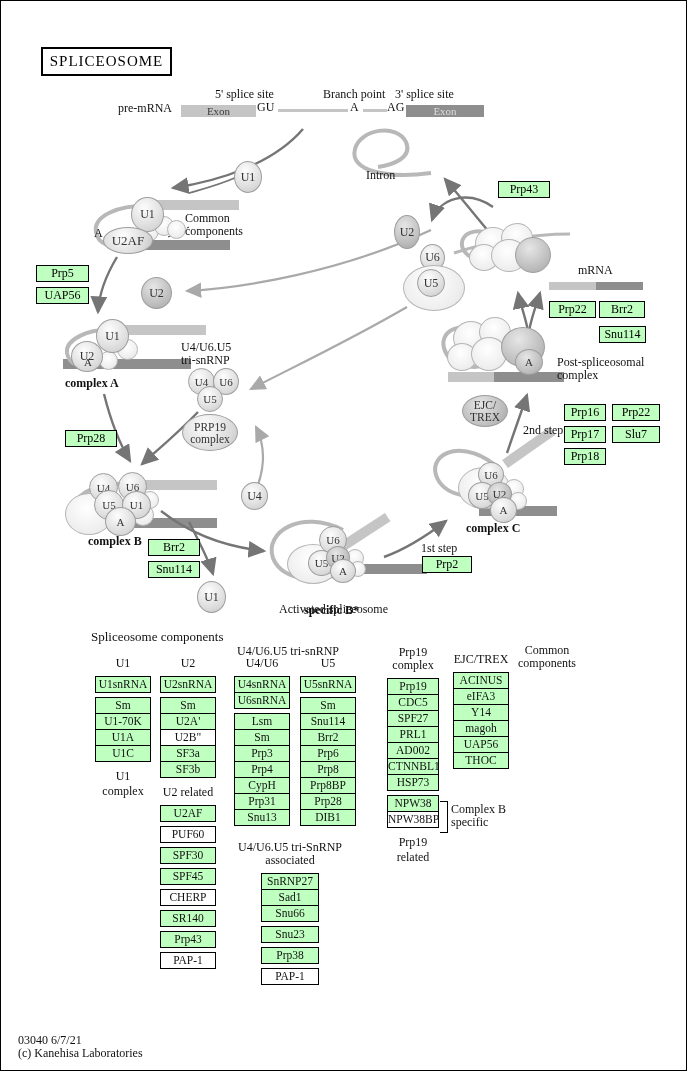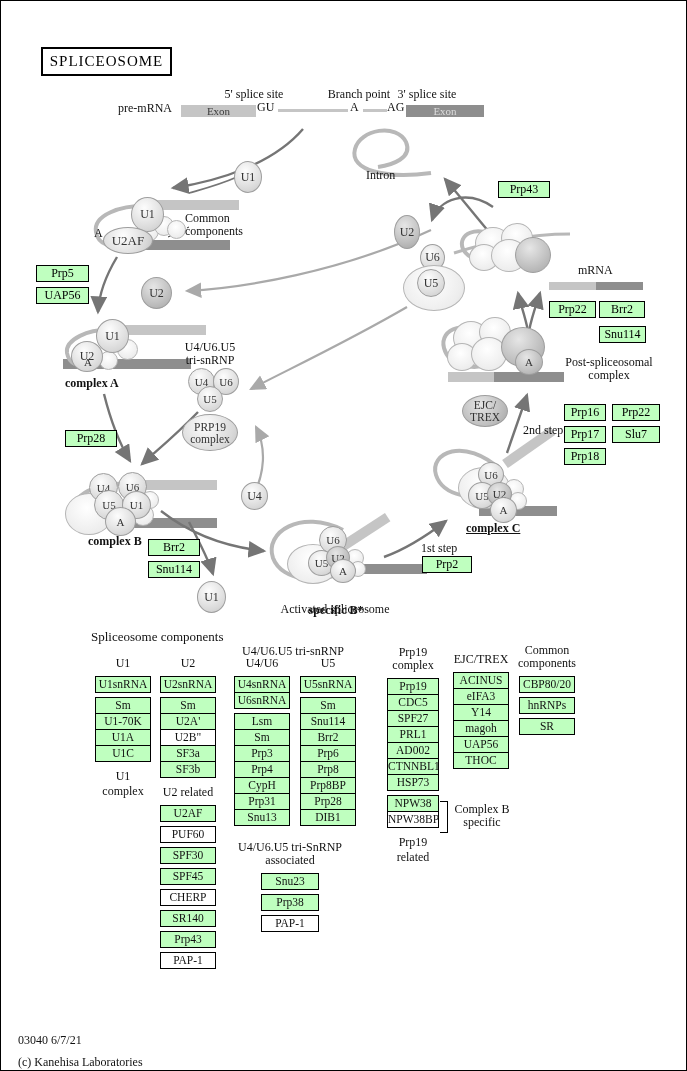--- a/index.html
+++ b/index.html
@@ -1,19 +1,19 @@
 <!DOCTYPE html>
 <html><head>
 <meta charset="utf-8">
 <style>
   html,body{margin:0;padding:0;background:#fff;}
   #canvas{position:relative;width:687px;height:1071px;background:#fff;border:1px solid #000;
           box-sizing:border-box;font-family:"Liberation Serif",serif;overflow:hidden;}
   .t{position:absolute;font:12px "Liberation Serif",serif;color:#111;white-space:pre-line;line-height:13px;}
-  .tc{text-align:center;}
+  .tc{}
   .tb{font-weight:bold;}
   .bar{position:absolute;height:10px;}
   .bar.light{background:#c5c5c5;}
   .bar.dark{background:#8e8e8e;}
   .gbox{position:absolute;height:17px;background:#bfffbf;border:1px solid #000;text-align:center;
         font:12px "Liberation Serif",serif;line-height:15px;box-sizing:border-box;overflow:hidden;}
   .circ{position:absolute;border-radius:50%;border:1px solid #9e9e9e;box-sizing:border-box;
         background:radial-gradient(circle at 40% 30%, #fdfdfd, #d8d8d8 72%, #c2c2c2);
         display:flex;align-items:center;justify-content:center;
         font:12px "Liberation Serif",serif;color:#333;text-align:center;white-space:pre-line;}
@@ -169,21 +169,21 @@
   <div class="t tb tc" style="left:303px;top:603px;width:64px;">specific B*</div>
   <div class="t" style="left:420px;top:541px;">1st step</div>
 
   <div class="circ blob" style="left:457px;top:466px;width:52px;height:42px;"></div>
   <div class="circ blob" style="left:503px;top:478px;width:20px;height:20px;"></div>
   <div class="circ blob" style="left:508px;top:491px;width:18px;height:18px;"></div>
   <div class="circ sm" style="left:477px;top:461px;width:26px;height:25px;">U6</div>
   <div class="circ sm" style="left:467px;top:481px;width:28px;height:27px;">U5</div>
   <div class="circ sm dark" style="left:486px;top:481px;width:25px;height:24px;">U2</div>
   <div class="circ sm" style="left:489px;top:496px;width:27px;height:26px;">A</div>
-  <div class="t tb" style="left:465px;top:521px;text-decoration:underline;">complex C</div>
+  <div class="t tb" style="left:465px;top:521px;">complex C</div>
   <div class="t" style="left:522px;top:423px;">2nd step</div>
   <div class="circ dark" style="left:461px;top:394px;width:46px;height:32px;font-size:11.5px;line-height:12px;">EJC/
 TREX</div>
 
   <div class="circ blob" style="left:452px;top:320px;width:36px;height:34px;"></div>
   <div class="circ blob" style="left:478px;top:316px;width:32px;height:30px;"></div>
   <div class="circ blob" style="left:446px;top:342px;width:30px;height:28px;"></div>
   <div class="circ blob" style="left:470px;top:336px;width:36px;height:34px;"></div>
   <div class="circ dark" style="left:500px;top:326px;width:44px;height:40px;"></div>
   <div class="circ sm dark" style="left:514px;top:348px;width:28px;height:26px;">A</div>
@@ -286,20 +286,25 @@
         <div class="tbox">Prp6</div>
         <div class="tbox">Prp8</div>
         <div class="tbox">Prp8BP</div>
         <div class="tbox">Prp28</div>
         <div class="tbox">DIB1</div>
       </div>
     </div>
   <div class="tcol narrowboxes" style="left:231px;top:840px;width:116px;">
       <div class="col-header">U4/U6.U5 tri-SnRNP
 associated</div>
+      <div class="sec">
+        <div class="tbox">SnRNP27</div>
+        <div class="tbox">Sad1</div>
+        <div class="tbox">Snu66</div>
+      </div>
       <div class="sec spaced">
         <div class="tbox">Snu23</div>
         <div class="tbox">Prp38</div>
         <div class="tbox off">PAP-1</div>
       </div>
     </div>
   <div class="tcol" style="left:386px;top:645px;width:52px;">
       <div class="col-header">Prp19
 complex</div>
       <div class="sec">
@@ -324,27 +329,22 @@
         <div class="tbox">eIFA3</div>
         <div class="tbox">Y14</div>
         <div class="tbox">magoh</div>
         <div class="tbox">UAP56</div>
         <div class="tbox">THOC</div>
       </div>
     </div>
   <div class="tcol" style="left:518px;top:643px;width:56px;">
       <div class="col-header">Common
 components</div>
-      <div class="sec spaced">
-        <div class="tbox">CBP80/20</div>
-        <div class="tbox">hnRNPs</div>
-        <div class="tbox">SR</div>
-      </div>
     </div>
 
   <div id="bracket"></div>
   <div class="t tc" style="left:450px;top:802px;width:62px;">Complex B
 specific</div>
 
   <div class="t" style="left:17px;top:1033px;">03040 6/7/21</div>
-  <div class="t" style="left:17px;top:1046px;margin-top:9px;">(c) Kanehisa Laboratories</div>
+  <div class="t" style="left:17px;top:1046px;">(c) Kanehisa Laboratories</div>
 
 </div>
 
 </body></html>

